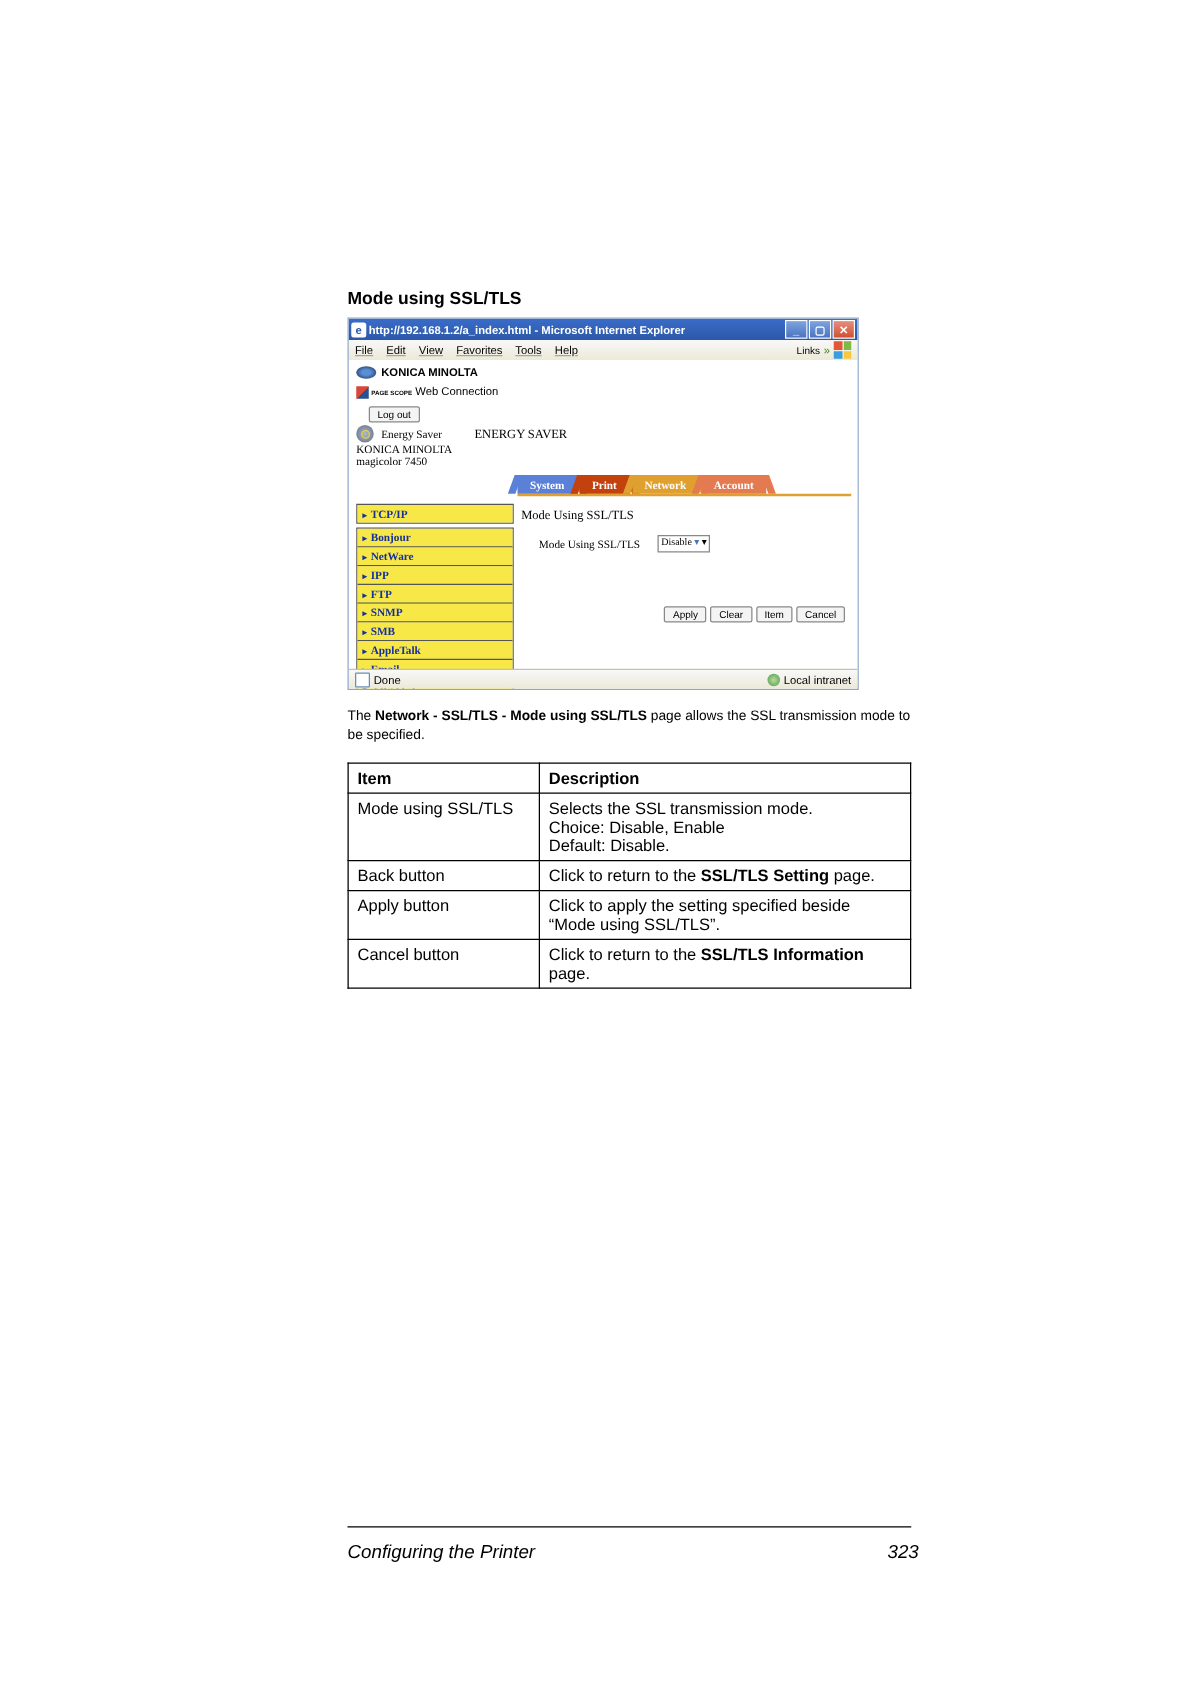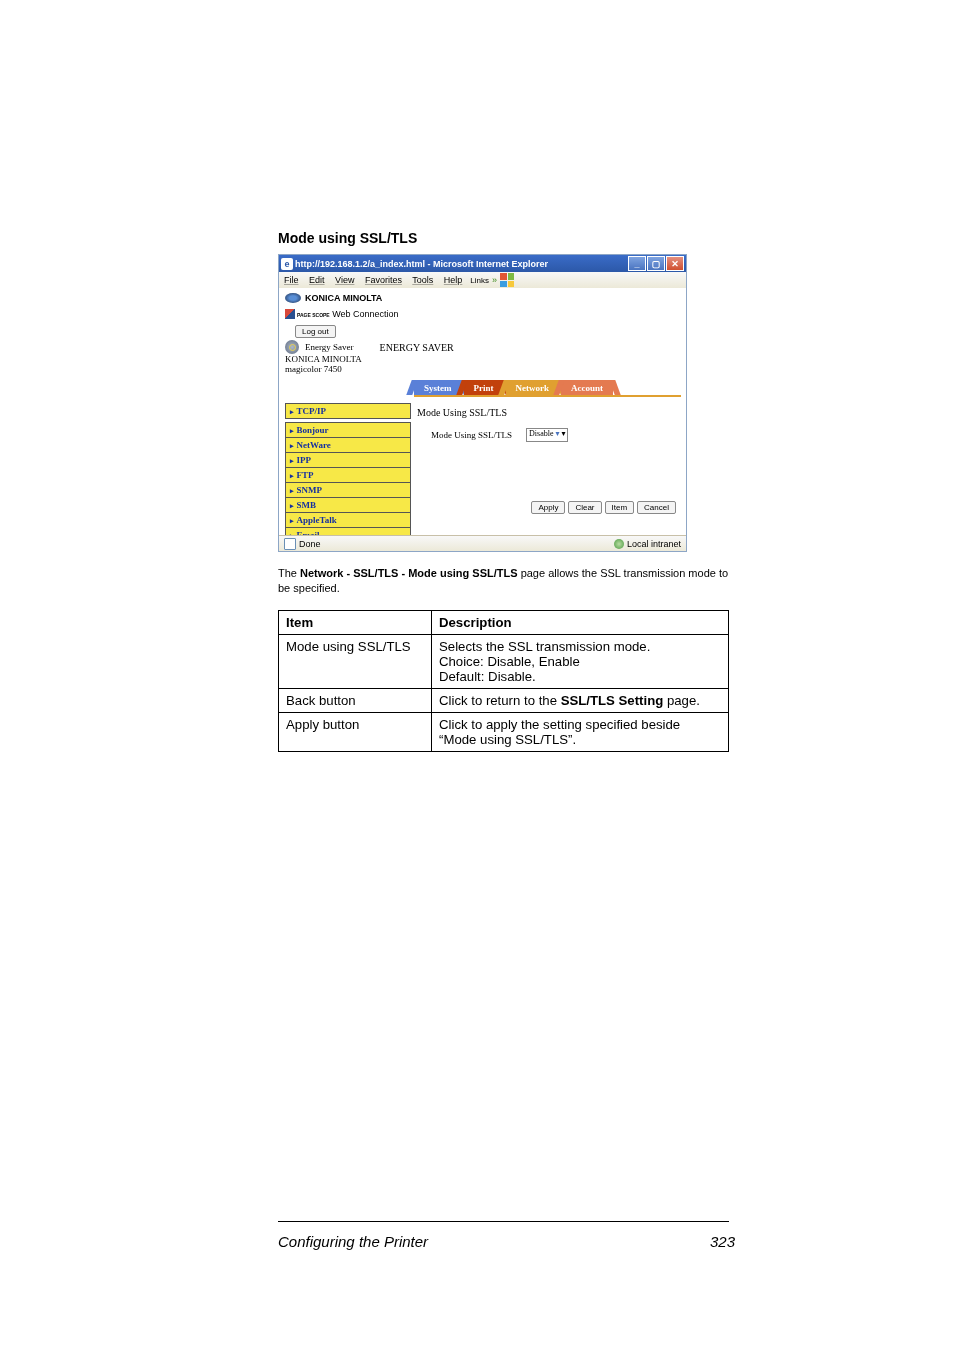--- a/index.html
+++ b/index.html
@@ -70,20 +70,21 @@
     }
     .min { background: linear-gradient(#7ea3e0, #4a74c0); }
     .max { background: linear-gradient(#7ea3e0, #4a74c0); }
     .close { background: linear-gradient(#e48f7f, #d05030); }
     .menubar {
       height: 16px;
       background: linear-gradient(#f8f8f8, #ece9d8);
       border-bottom: 1px solid #c8c0a8;
       display: flex;
       align-items: center;
+      justify-content: space-between;
       padding: 0 5px;
       font-size: 9px;
     }
     .menubar-left span { margin-right: 8px; text-decoration: underline; text-decoration-color: rgba(0,0,0,0.3); cursor: default;}
     .menubar-left span:first-letter { text-decoration: underline; }
     .menubar-right { display: flex; align-items: center; gap: 3px; font-size: 8px; }
     .links-arrow { color: #3b8a18; font-size: 9px; }
     .winlogo {
       width: 14px; height: 14px;
       display: grid;
@@ -191,21 +192,21 @@
       font-size: 8px;
       padding: 0 2px;
       border: 1px solid #888;
       background: #fff;
       height: 12px;
     }
     .pane-select:after{content:' ▾';}
     .btn-row {
       position: absolute;
       right: 10px;
-      bottom: 22px;
+      bottom: 38px;
       display: flex;
       gap: 3px;
     }
     .page-btn {
       font-size: 8px;
       padding: 1px 6px;
       border: 1px solid #888;
       background: #f4f4f4;
       border-radius: 2px;
     }
@@ -395,19 +396,23 @@
 Default:  Disable.</td>
     </tr>
     <tr>
       <td>Back button</td>
       <td><span>Click to return to the </span><b>SSL/TLS Setting</b><span> page.</span></td>
     </tr>
     <tr>
       <td>Apply button</td>
       <td>Click to apply the setting specified beside “Mode using SSL/TLS”.</td>
     </tr>
+    <tr>
+      <td>Cancel button</td>
+      <td><span>Click to return to the </span><b>SSL/TLS Information</b><span> page.</span></td>
+    </tr>
   </tbody>
     </table>
 </div>
 
 <div class="footer-rule"></div>
 <div class="footer-left">Configuring the Printer</div>
 <div class="footer-right">323</div>
 
 </body></html>

